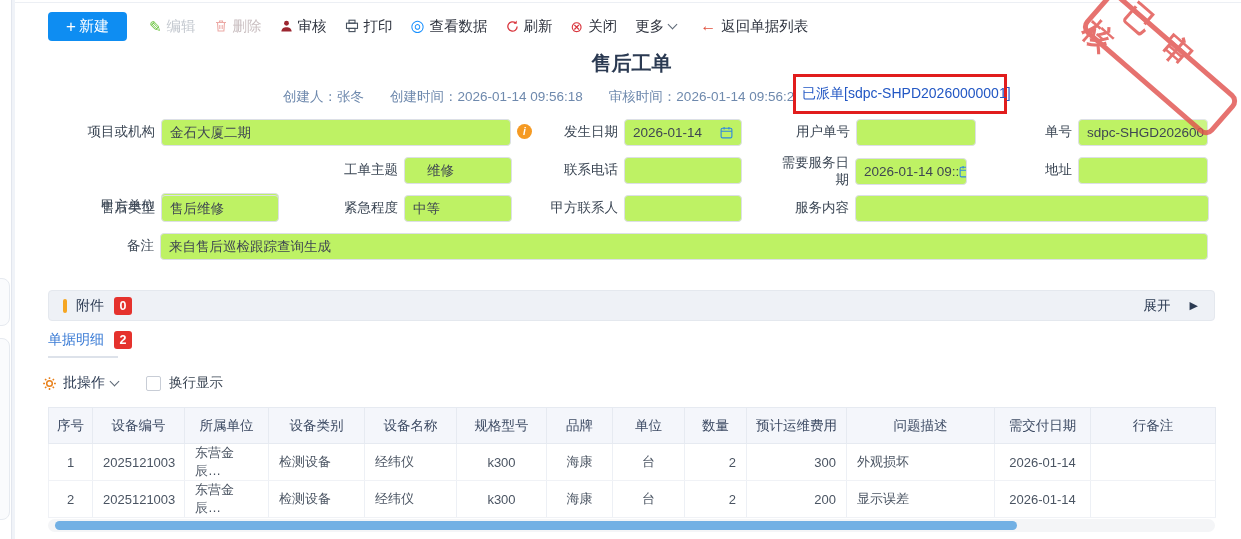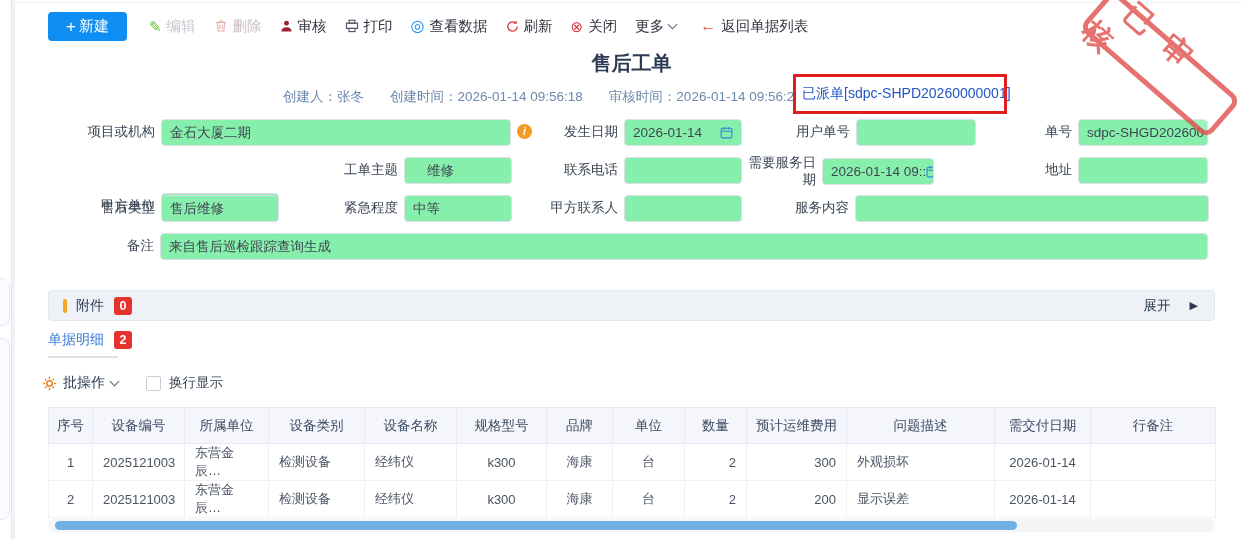--- a/index.html
+++ b/index.html
@@ -24,21 +24,21 @@
   
   .doc-title { position:absolute; left:48px; top:50px; width:1167px; text-align:center; font-size:20px; font-weight:bold; color:#2b3a52; }
   .creator-line { position:absolute; left:283px; top:88px; display:flex; gap:26px; font-size:13.5px; color:#6e89ad; white-space:nowrap; }
   .dispatch-box { position:absolute; left:793px; top:74px; width:214px; height:40px; border:3px solid #e11d1d; display:flex; align-items:center; padding-left:6px; background:#fff; z-index:3; }
   .dispatch-box span { color:#2257c4; font-size:14px; white-space:nowrap; cursor:pointer; }
   .stamp { position:absolute; left:1075px; top:38px; width:170px; height:52px; border:5px solid #e15450; border-radius:10px; color:#e15450; display:flex; align-items:center; justify-content:center; font-size:29px; font-weight:bold; letter-spacing:20px; text-indent:20px; transform:rotate(41deg); opacity:.82; z-index:4; background:rgba(255,255,255,0.25); }
 
   
   .field { position:absolute; display:flex; align-items:center; font-size:13.5px; color:#3b4654; }
   .field .lbl { text-align:right; margin-right:6px; line-height:1.25; }
-  .input { display:flex; align-items:center; height:27px; background:#86efac; border:1px solid #dcdfe6; border-radius:4px; padding:0 8px; font-size:13.5px; color:#3f4652; overflow:hidden; white-space:nowrap; }
+  .input { display:flex; align-items:center; height:27px; background:#bef264; border:1px solid #dcdfe6; border-radius:4px; padding:0 8px; font-size:13.5px; color:#3f4652; overflow:hidden; white-space:nowrap; }
   .input .cal { margin-left:auto; flex:none; display:flex; }
   .info-dot { position:absolute; left:517px; top:124px; width:15px; height:15px; border-radius:50%; background:#f59a23; color:#fff; font-size:10px; font-weight:bold; font-style:italic; display:flex; align-items:center; justify-content:center; cursor:pointer; }
 
   
   .attach-bar { position:absolute; left:48px; top:290px; width:1167px; height:31px; background:#eef1f6; border:1px solid #e4e8ee; border-radius:4px; display:flex; align-items:center; padding:0 16px 0 14px; cursor:pointer; }
   .orange-mark { width:4px; height:14px; background:#f5a623; border-radius:2px; }
   .attach-label { margin-left:9px; font-size:14px; color:#2b3a52; }
   .badge { min-width:18px; height:18px; padding:0 3px; background:#e5322d; color:#fff; font-size:12.5px; font-weight:bold; border-radius:3px; display:flex; align-items:center; justify-content:center; margin-left:10px; }
   .expand { margin-left:auto; display:flex; align-items:center; gap:19px; font-size:13.5px; color:#2b3a52; }
   .expand .tri { font-size:11px; }
@@ -204,21 +204,21 @@
       </div>
   </div>
 
   <div class="field" style="left:552px; top:157px;">
     <span class="lbl" style="width:66px;">联系电话</span>
     <div class="input" style="width:118px;">
         <span></span>
       </div>
   </div>
 
-  <div class="field" style="left:746px; top:155px;">
+  <div class="field" style="left:779px; top:155px;">
     <span class="lbl" style="width:70px;">需要服务日期</span>
     <div class="input" style="width:112px;">
         <span>2026-01-14 09::</span>
       <span class="cal">
           <svg width="13" height="13" viewBox="0 0 14 14">
             <rect x="1.2" y="2.4" width="11.6" height="10.4" rx="1.5" stroke="#2f88e0" fill="none" stroke-width="1.2"></rect>
             <path d="M1.2 5.6h11.6M4.4 1v2.8M9.6 1v2.8" stroke="#2f88e0" stroke-width="1.2"></path>
           </svg>
         </span>
     </div>

